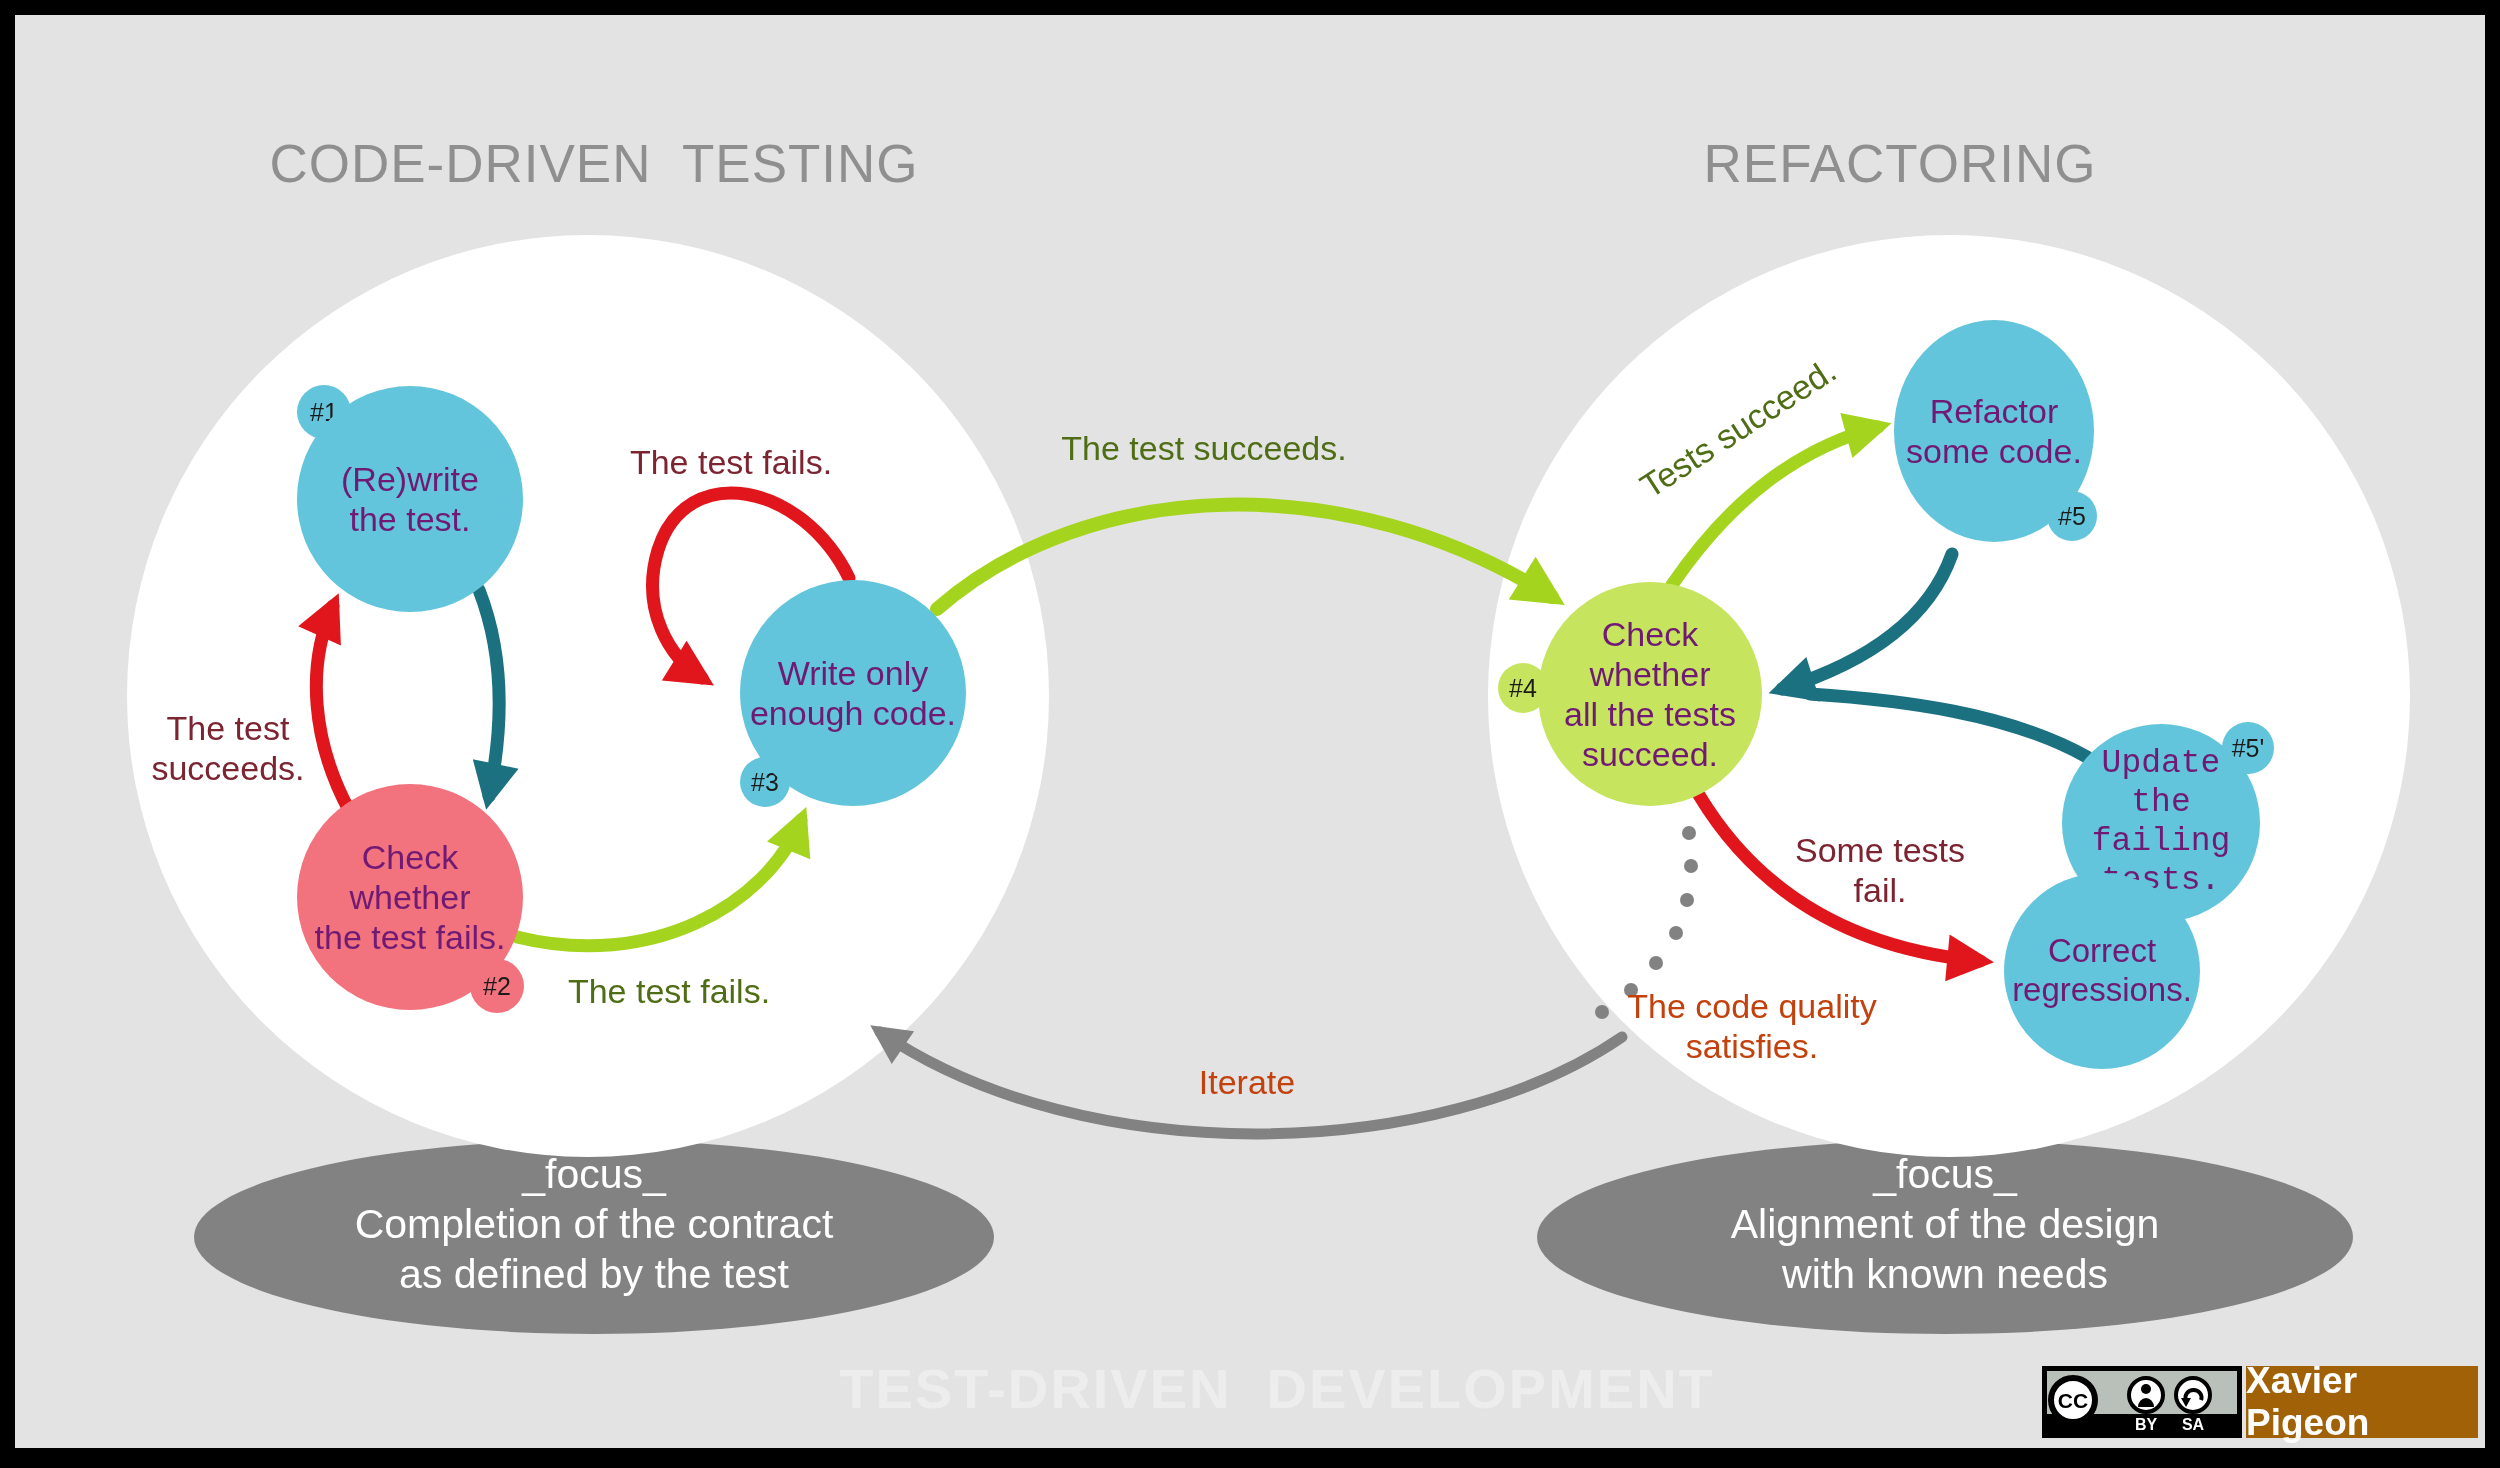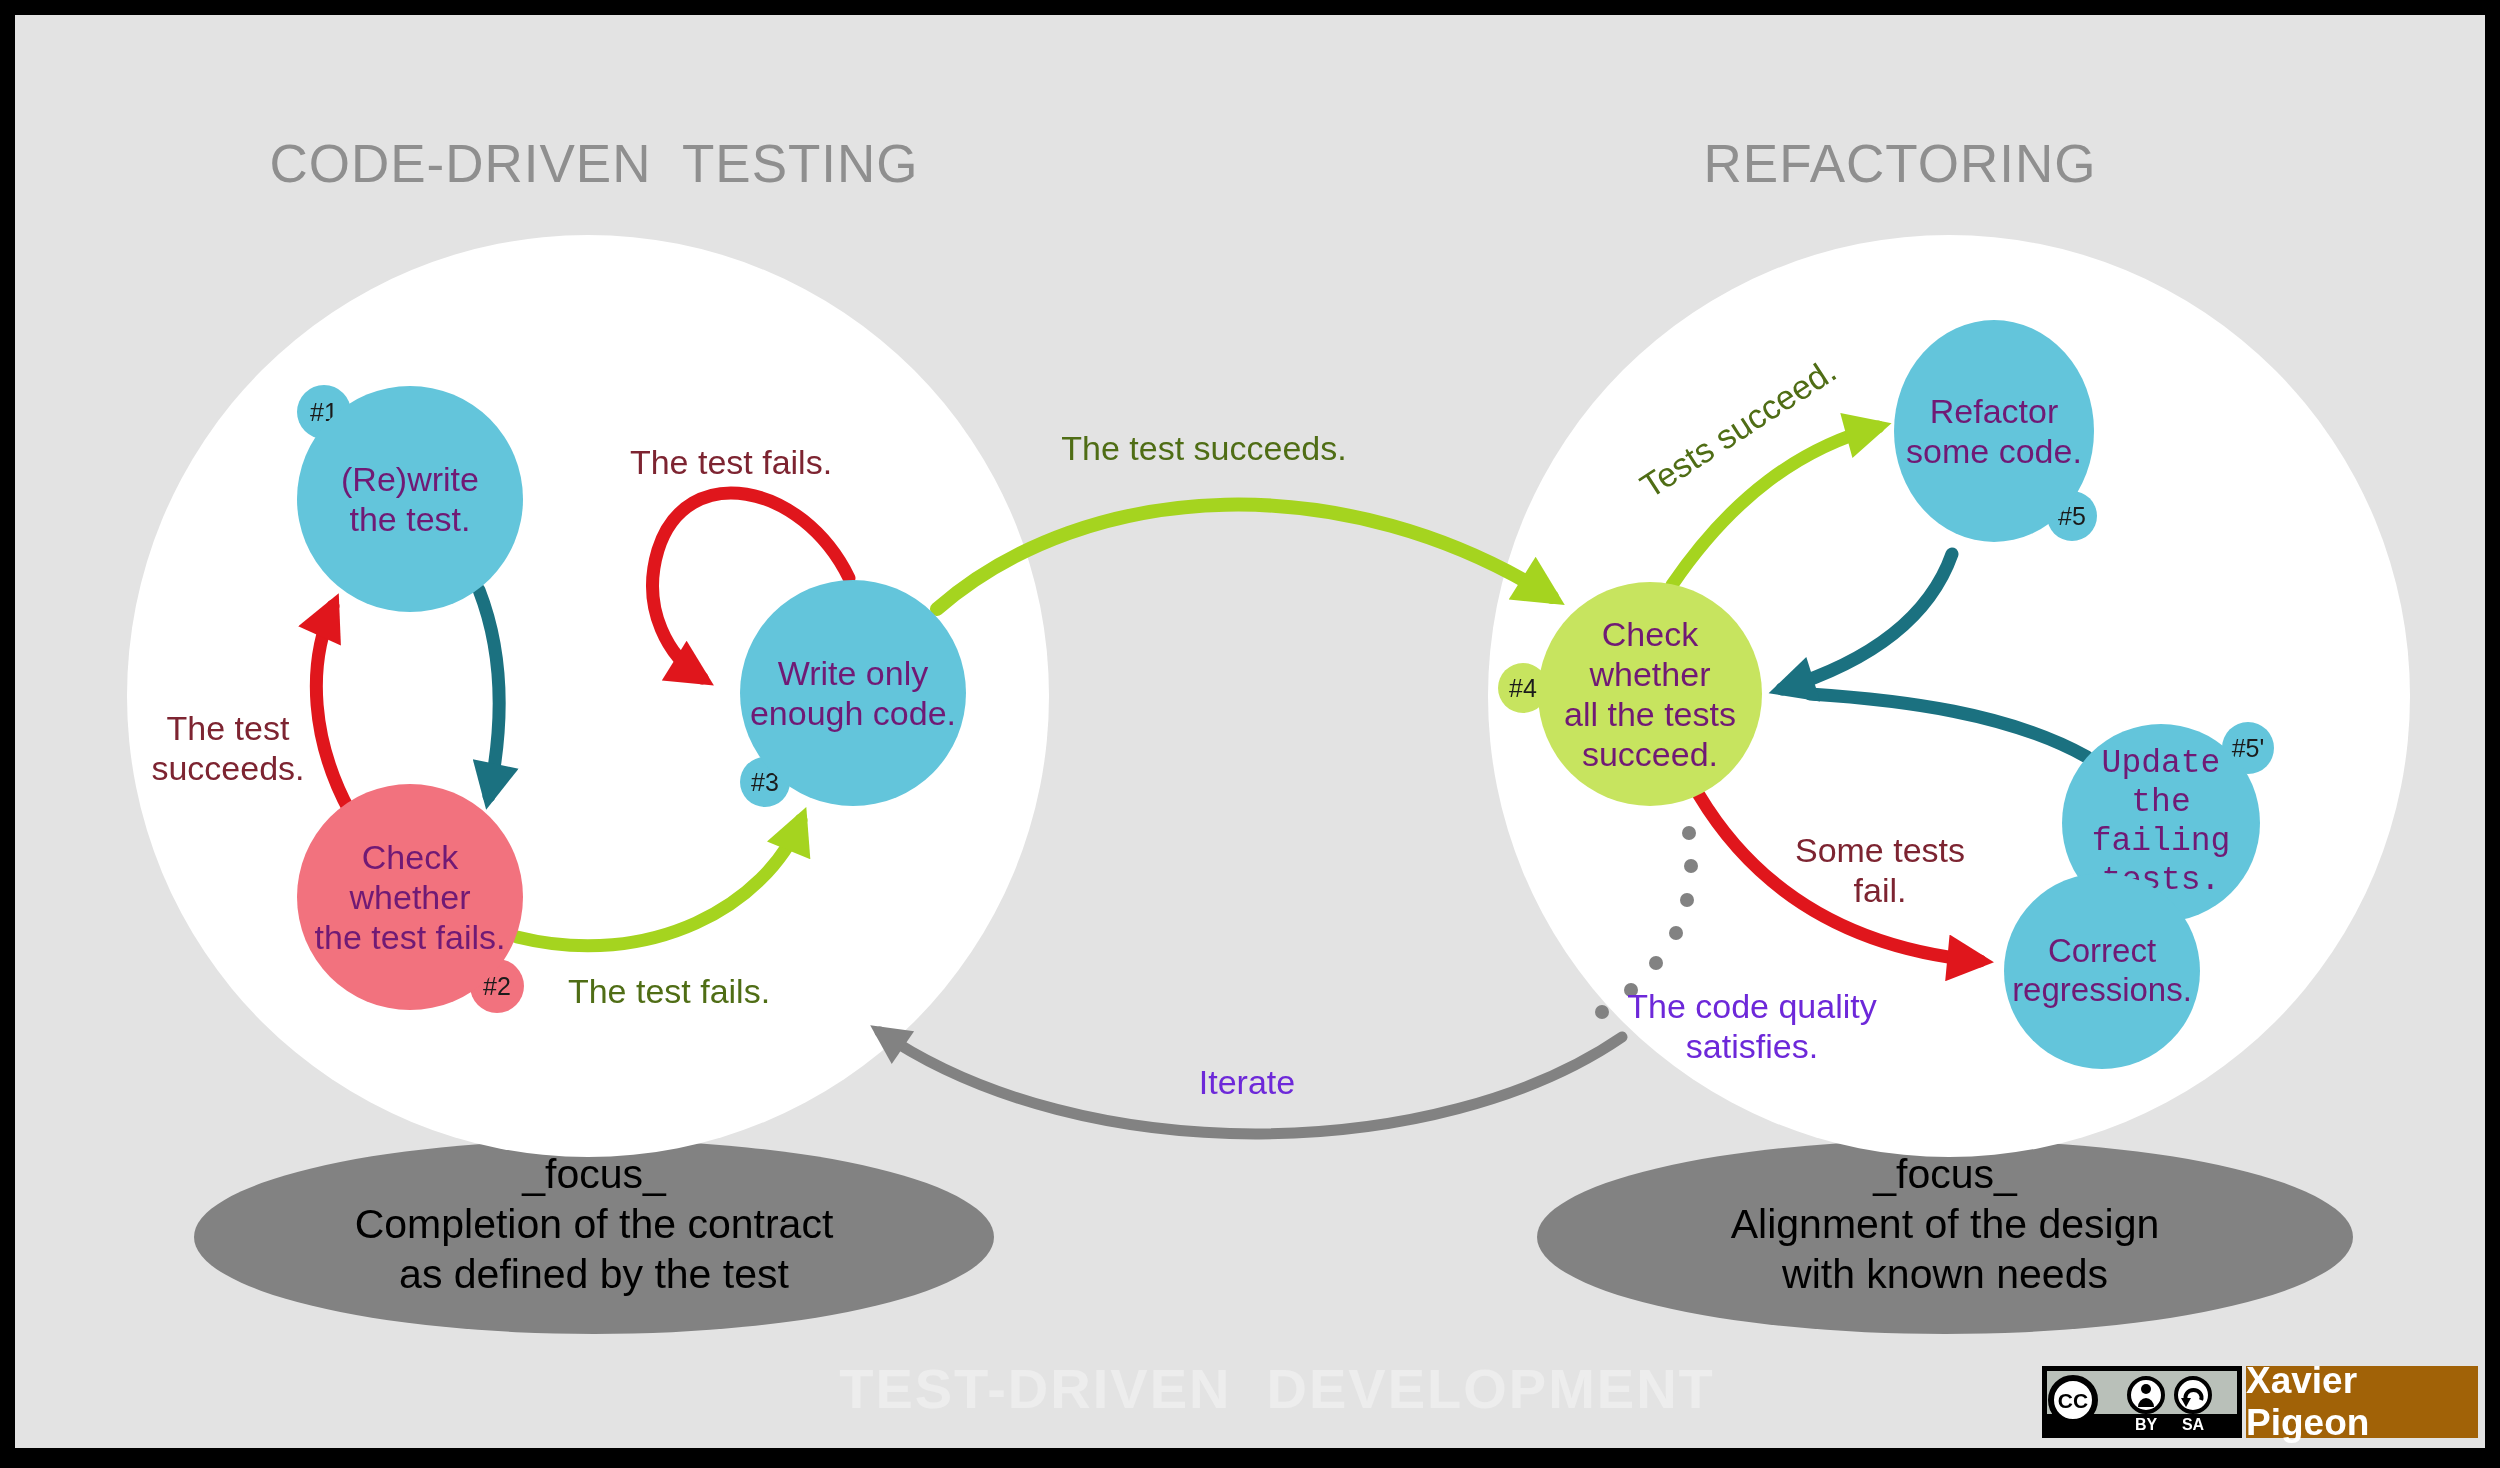--- a/index.html
+++ b/index.html
@@ -7,21 +7,21 @@
     position:relative;width:2500px;height:1468px;background:#e3e3e3;
     font-family:"Liberation Sans", sans-serif;overflow:hidden;
   }
   .frame{position:absolute;inset:0;border:15px solid #000;border-bottom-width:20px;
     box-sizing:border-box;pointer-events:none;z-index:50;}
   .big-circle{position:absolute;background:#ffffff;border-radius:50%;z-index:2;}
   #left-cycle-circle{left:127px;top:235px;width:922px;height:922px;}
   #right-cycle-circle{left:1488px;top:235px;width:922px;height:922px;}
   .focus-ellipse{
     position:absolute;background:#828282;border-radius:50%;z-index:1;
-    color:#000000;display:flex;align-items:center;justify-content:center;
+    color:#ffffff;display:flex;align-items:center;justify-content:center;
     text-align:center;font-size:41px;line-height:1.22;white-space:pre-line;
     padding-bottom:26px;box-sizing:border-box;
   }
   #left-focus{left:194px;top:1140px;width:800px;height:194px;}
   #right-focus{left:1537px;top:1140px;width:816px;height:194px;}
   .title{
     position:absolute;transform:translate(-50%,-50%);color:#8f8f8f;
     font-size:53px;letter-spacing:1px;white-space:pre;z-index:5;
   }
   #title-left{left:594px;top:163px;}
@@ -54,21 +54,21 @@
   #sat-5{left:2047px;top:491px;width:50px;height:50px;}
   #node-5p{left:2062px;top:724px;width:198px;height:198px;font-size:33px;font-family:Liberation Mono, monospace;}
   #sat-5p{left:2222px;top:722px;width:52px;height:52px;}
   #node-6{left:2004px;top:873px;width:196px;height:196px;font-size:33px;}
   .lbl{
     position:absolute;transform:translate(-50%,-50%);text-align:center;
     font-size:34px;line-height:1.18;white-space:pre-line;z-index:5;
   }
   .lbl-maroon{color:#7d2431;}
   .lbl-olive{color:#4f6d15;}
-  .lbl-black{color:#6d28d9;}
+  .lbl-black{color:#c2410c;}
   #lbl-test-succeeds-left{left:228px;top:748px;}
   #lbl-test-fails-loop{left:731px;top:462px;}
   #lbl-test-fails-green{left:669px;top:991px;}
   #lbl-test-succeeds-mid{left:1204px;top:448px;}
   #lbl-tests-succeed{left:1738px;top:428px;transform:translate(-50%,-50%) rotate(-33deg);}
   #lbl-some-tests-fail{left:1880px;top:870px;}
   #lbl-code-quality{left:1752px;top:1026px;}
   #lbl-iterate{left:1247px;top:1082px;}
   .badge{position:absolute;left:2042px;top:1366px;display:flex;align-items:flex-start;z-index:10;}
   .badge-name{

